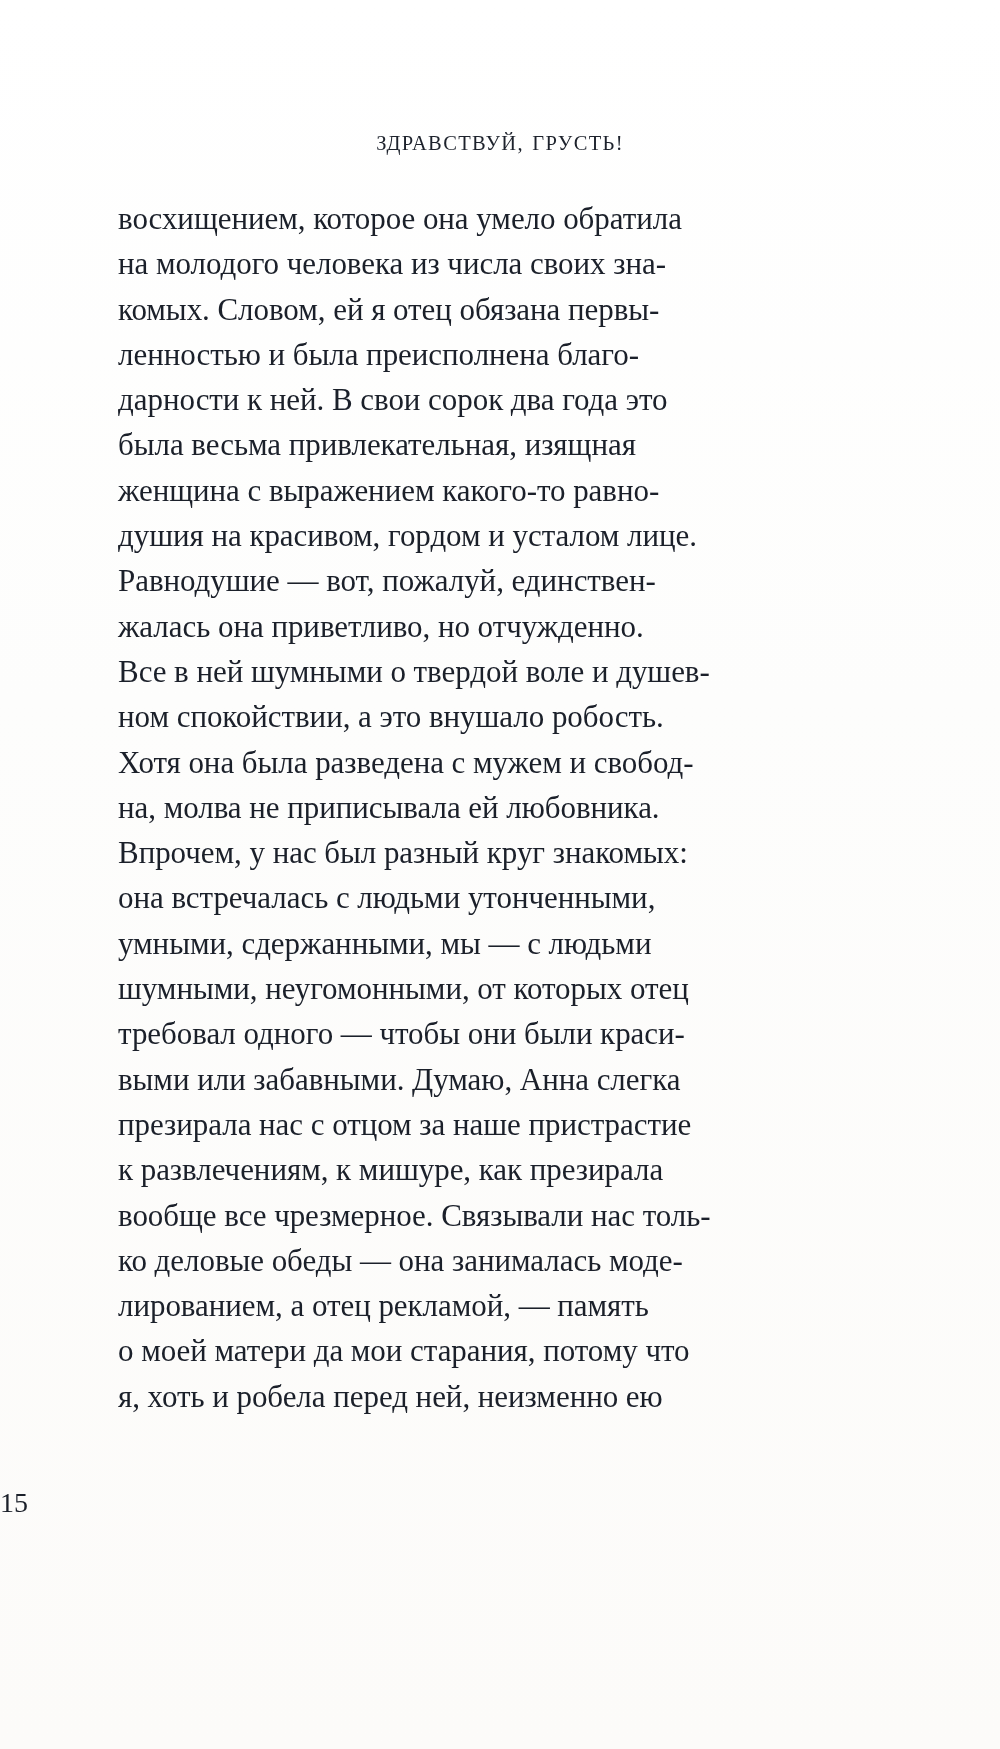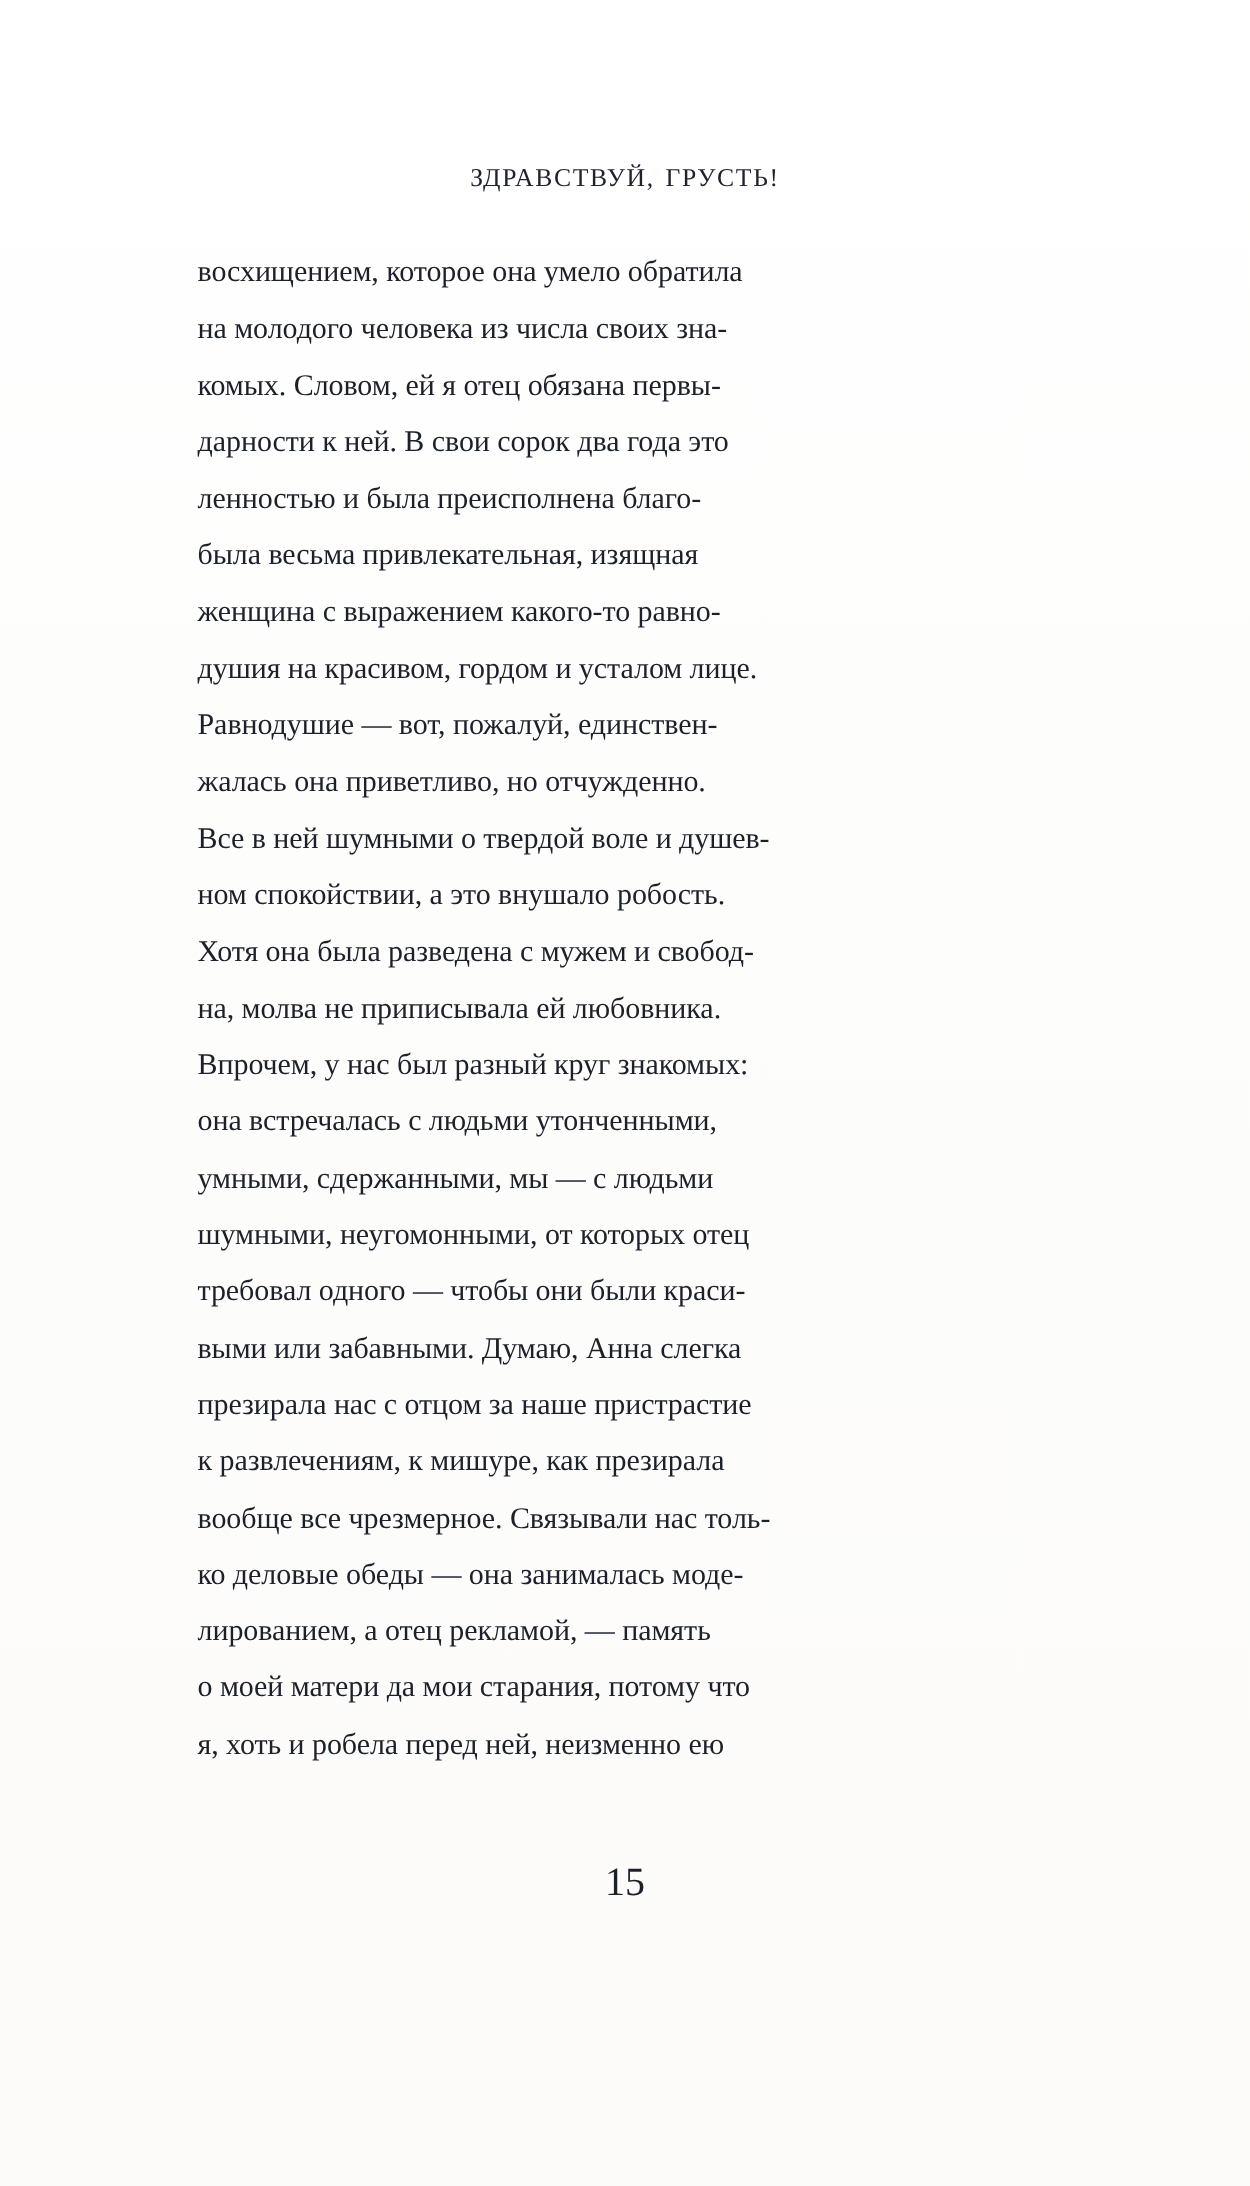--- a/index.html
+++ b/index.html
@@ -47,53 +47,52 @@
     word-spacing: 2px;
   }
   .body-block {
     position: absolute;
     top: 196px;
     left: 118px;
     width: 624px;
   }
   .line {
     display: block;
-    font-size: 24px;
+    font-size: 31px;
     line-height: 45.3px;
     color: #1b202a;
     white-space: pre;
     letter-spacing: -0.05px;
-    margin-left: 40px;
   }
   .folio {
     position: absolute;
     top: 1487px;
     left: 0;
     width: 1000px;
-    text-align: center;
-    font-size: 32px;
+    text-align: left;
+    font-size: 28px;
     color: #1b202a;
   }
 </style>
 </head>
 <body>
 
 <div class="page">
   <div class="paper-tint"></div>
 
   <div class="content">
 
     <div class="running-head">ЗДРАВСТВУЙ, ГРУСТЬ!</div>
 
     <div class="body-block">
         <div class="line">восхищением, которое она умело обратила</div>
         <div class="line">на молодого человека из числа своих зна-</div>
         <div class="line">комых. Словом, ей я отец обязана первы-</div>
+        <div class="line">ленностью и была преисполнена благо-</div>
         <div class="line">дарности к ней. В свои сорок два года это</div>
-        <div class="line">ленностью и была преисполнена благо-</div>
         <div class="line">была весьма привлекательная, изящная</div>
         <div class="line">женщина с выражением какого-то равно-</div>
         <div class="line">душия на красивом, гордом и усталом лице.</div>
         <div class="line">Равнодушие — вот, пожалуй, единствен-</div>
         <div class="line">жалась она приветливо, но отчужденно.</div>
         <div class="line">Все в ней шумными о твердой воле и душев-</div>
         <div class="line">ном спокойствии, а это внушало робость.</div>
         <div class="line">Хотя она была разведена с мужем и свобод-</div>
         <div class="line">на, молва не приписывала ей любовника.</div>
         <div class="line">Впрочем, у нас был разный круг знакомых:</div>

